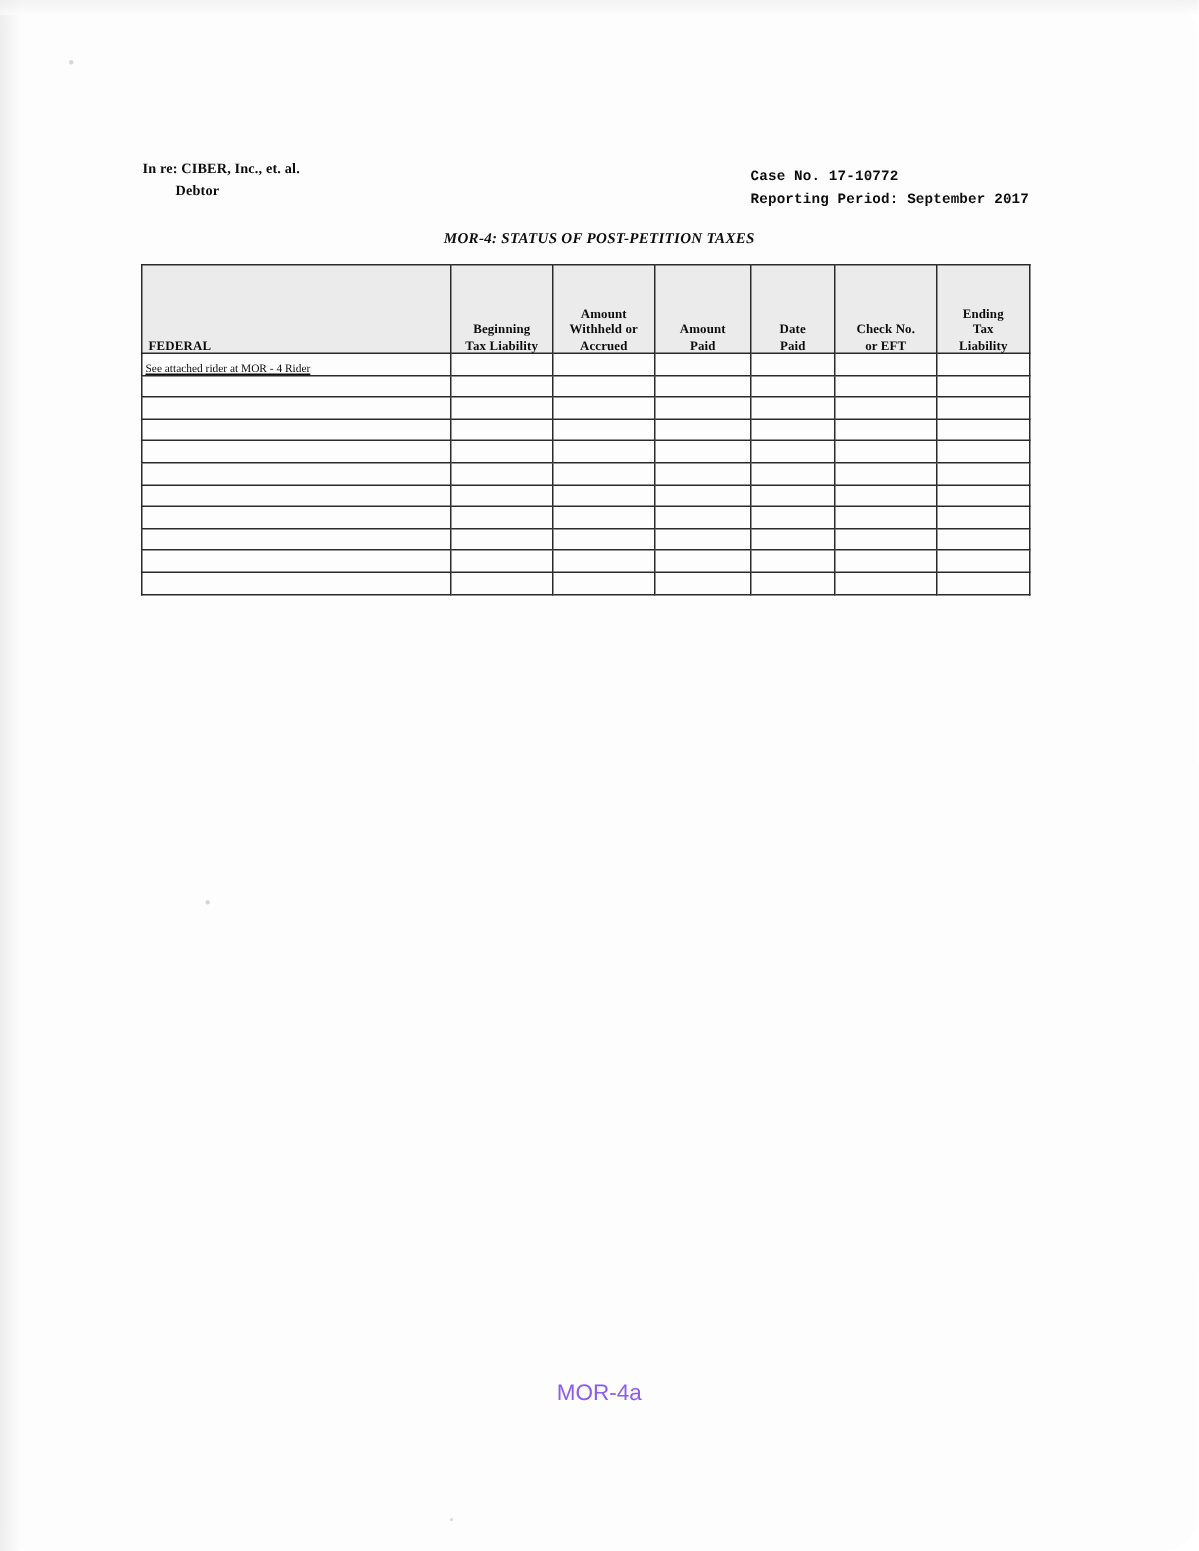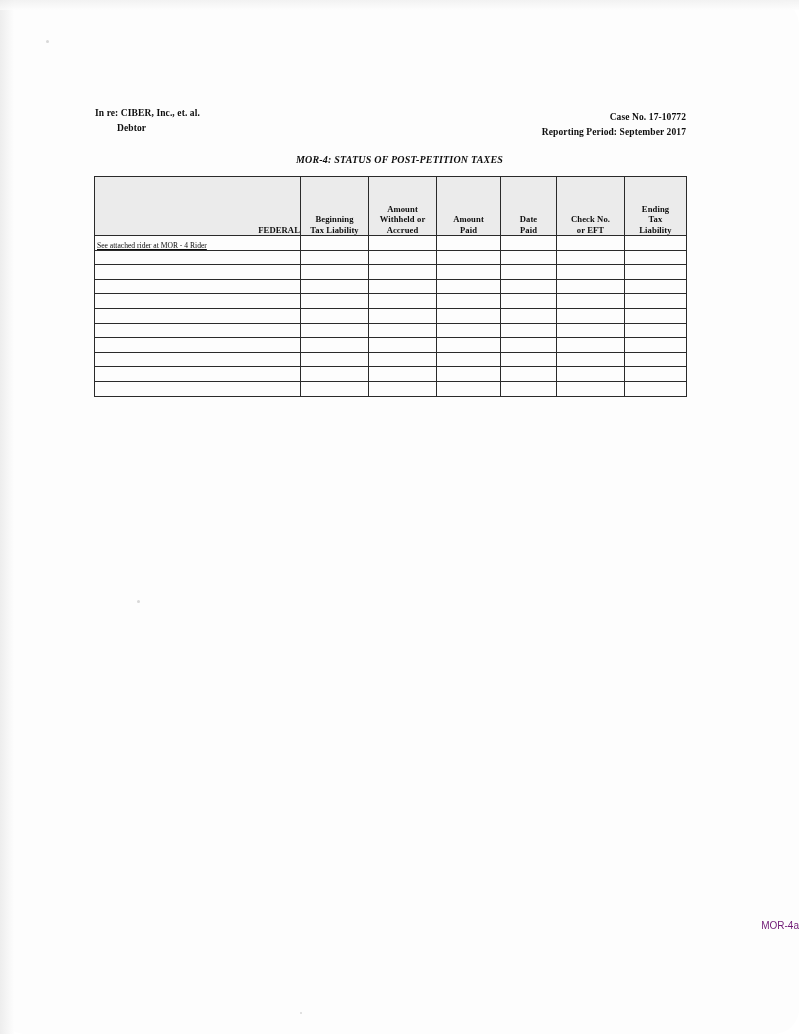--- a/index.html
+++ b/index.html
@@ -54,25 +54,25 @@
   }
   .hdr-left .debtor {
     display: block;
     margin-left: 22px;
     font-weight: bold;
   }
   .hdr-right {
     position: absolute;
     right: 113px;
     top: 110px;
-    text-align: right;
     font-size: 9.5px;
     font-weight: bold;
     line-height: 15px;
     letter-spacing: .1px;
+    font-family: Liberation Mono, monospace;
   }
   .form-title {
     position: absolute;
     left: 0; right: 0;
     top: 154px;
     text-align: center;
     font-size: 10px;
     font-weight: bold;
     letter-spacing: .2px;
     font-style: italic;
@@ -99,22 +99,22 @@
     background: #ebebeb;
     height: 58px;
     font-size: 8.6px;
     font-weight: bold;
     text-align: center;
     line-height: 10.5px;
     padding-bottom: 3px;
     letter-spacing: .1px;
   }
   thead th.first {
-    text-align: right;
-    padding-left: 19px;
+    text-align: left;
+    padding-left: 4px;
     vertical-align: bottom;
   }
   thead th .ln { display: block; }
   tbody td {
     height: 13.6px;
     font-size: 7.6px;
     font-weight: normal;
   }
   tbody td.label {
     padding-left: 2px;
@@ -129,24 +129,24 @@
   col.c2 { width: 68px; }
   col.c3 { width: 64px; }
   col.c4 { width: 56px; }
   col.c5 { width: 68px; }
   col.c6 { width: 62px; }
 
   .footer-label {
     position: absolute;
     left: 0; right: 0;
     top: 920px;
-    text-align: right;
+    text-align: center;
     font-family: "Liberation Sans", sans-serif;
-    font-size: 10px;
-    color: #701a75;
+    font-size: 15px;
+    color: #8b5cf6;
   }
 </style>
 </head>
 <body>
 
 <div class="page">
 
   <div class="scan-edge-left"></div>
   <div class="scan-edge-top"></div>
 

